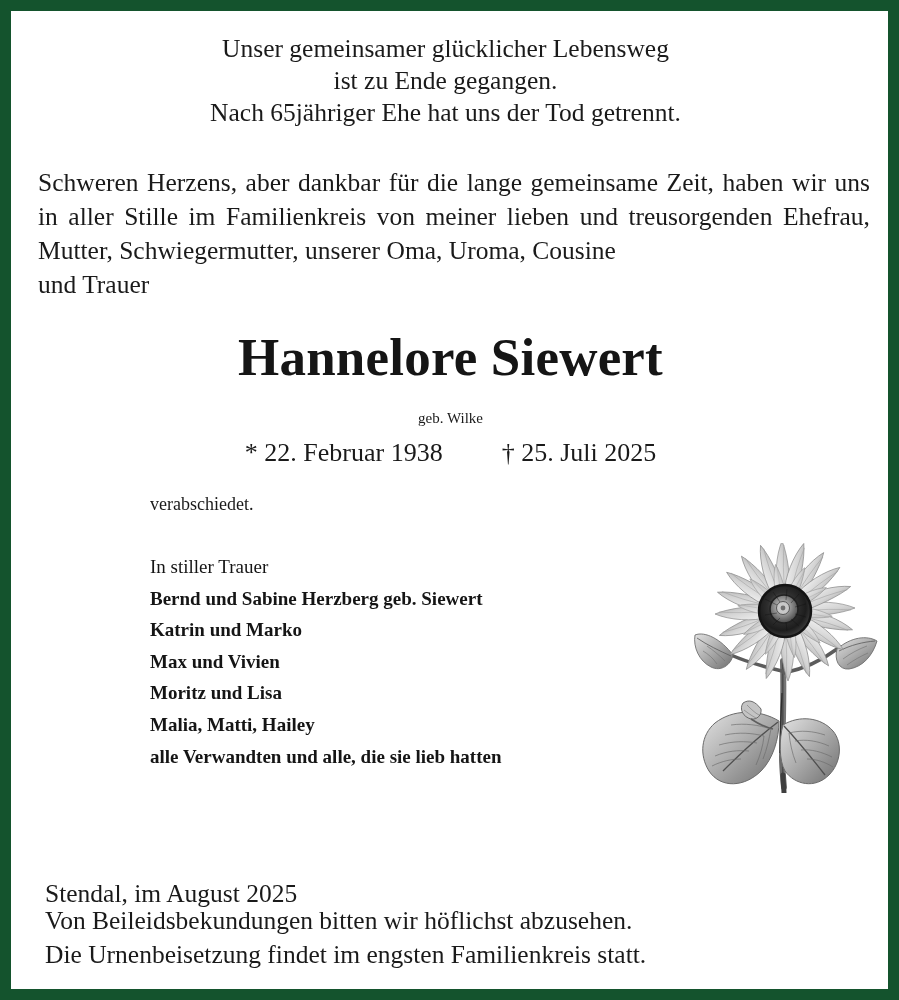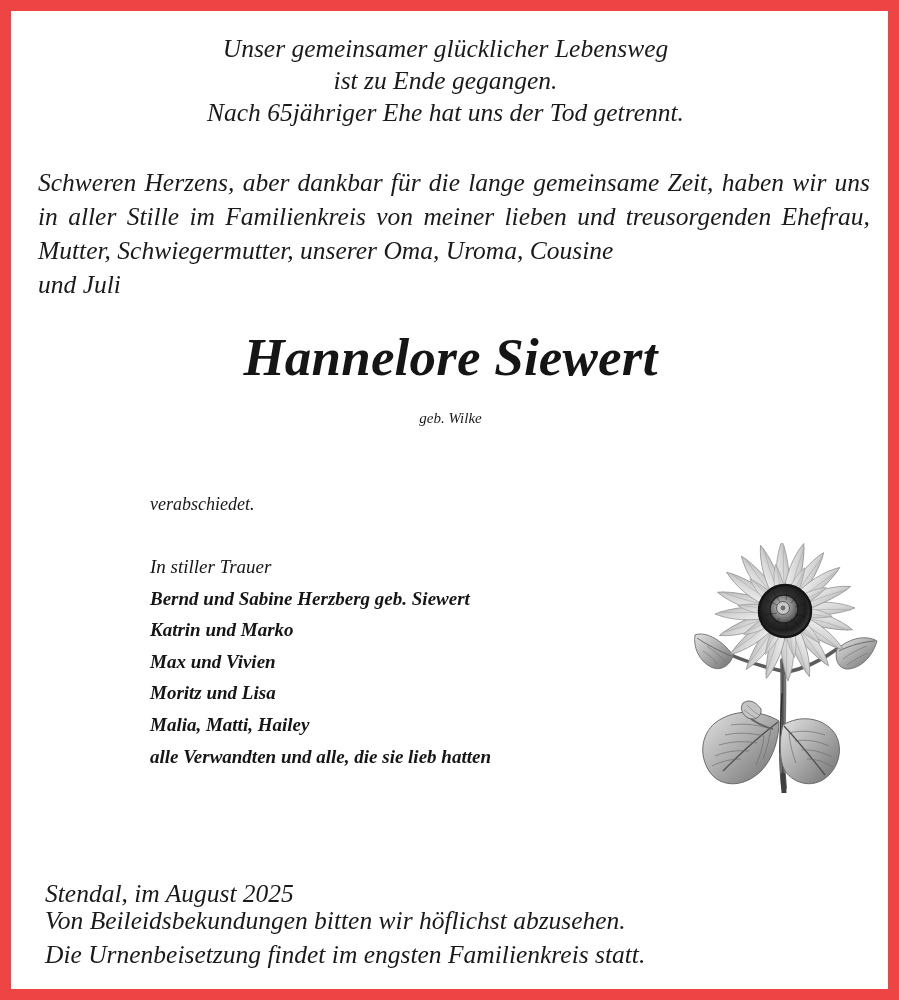--- a/index.html
+++ b/index.html
@@ -8,24 +8,23 @@
     background: #ffffff;
   }
   body {
     font-family: "Liberation Serif", "DejaVu Serif", serif;
   }
   .notice {
     position: relative;
     width: 899px;
     height: 1000px;
     box-sizing: border-box;
-    background: #ef4444;
+    background: #14532d;
     padding: 11px;
     overflow: hidden;
-    font-style: italic;
   }
   .page {
     position: relative;
     width: 100%;
     height: 100%;
     box-sizing: border-box;
     background: #ffffff;
     overflow: hidden;
   }
   .verse {
@@ -139,26 +138,33 @@
   <div class="page">
 
     <div class="verse">
       <div>Unser gemeinsamer glücklicher Lebensweg</div>
       <div>ist zu Ende gegangen.</div>
       <div>Nach 65jähriger Ehe hat uns der Tod getrennt.</div>
     </div>
 
     <div class="body-text">
       <span>Schweren Herzens, aber dankbar für die lange gemeinsame Zeit, haben wir uns in aller Stille im Familienkreis von meiner lieben und treusorgenden Ehefrau, Mutter, Schwiegermutter, unserer Oma, Uroma, Cousine</span>
-      <span class="last">und Juli</span>
+      <span class="last">und Trauer</span>
     </div>
 
     <div class="name-block">
       <div class="full-name">Hannelore Siewert</div>
       <div class="maiden-name">geb. Wilke</div>
+      <div class="dates">
+        <span>*</span>
+        <span>22. Februar 1938</span>
+        <span class="sep"></span>
+        <span>†</span>
+        <span>25. Juli 2025</span>
+      </div>
     </div>
 
     <div class="farewell">verabschiedet.</div>
 
     <div class="mourners">
       <div class="intro">In stiller Trauer</div>
       <div class="nm">Bernd und Sabine Herzberg geb. Siewert</div>
       <div class="nm">Katrin und Marko</div>
       <div class="nm">Max und Vivien</div>
       <div class="nm">Moritz und Lisa</div>

